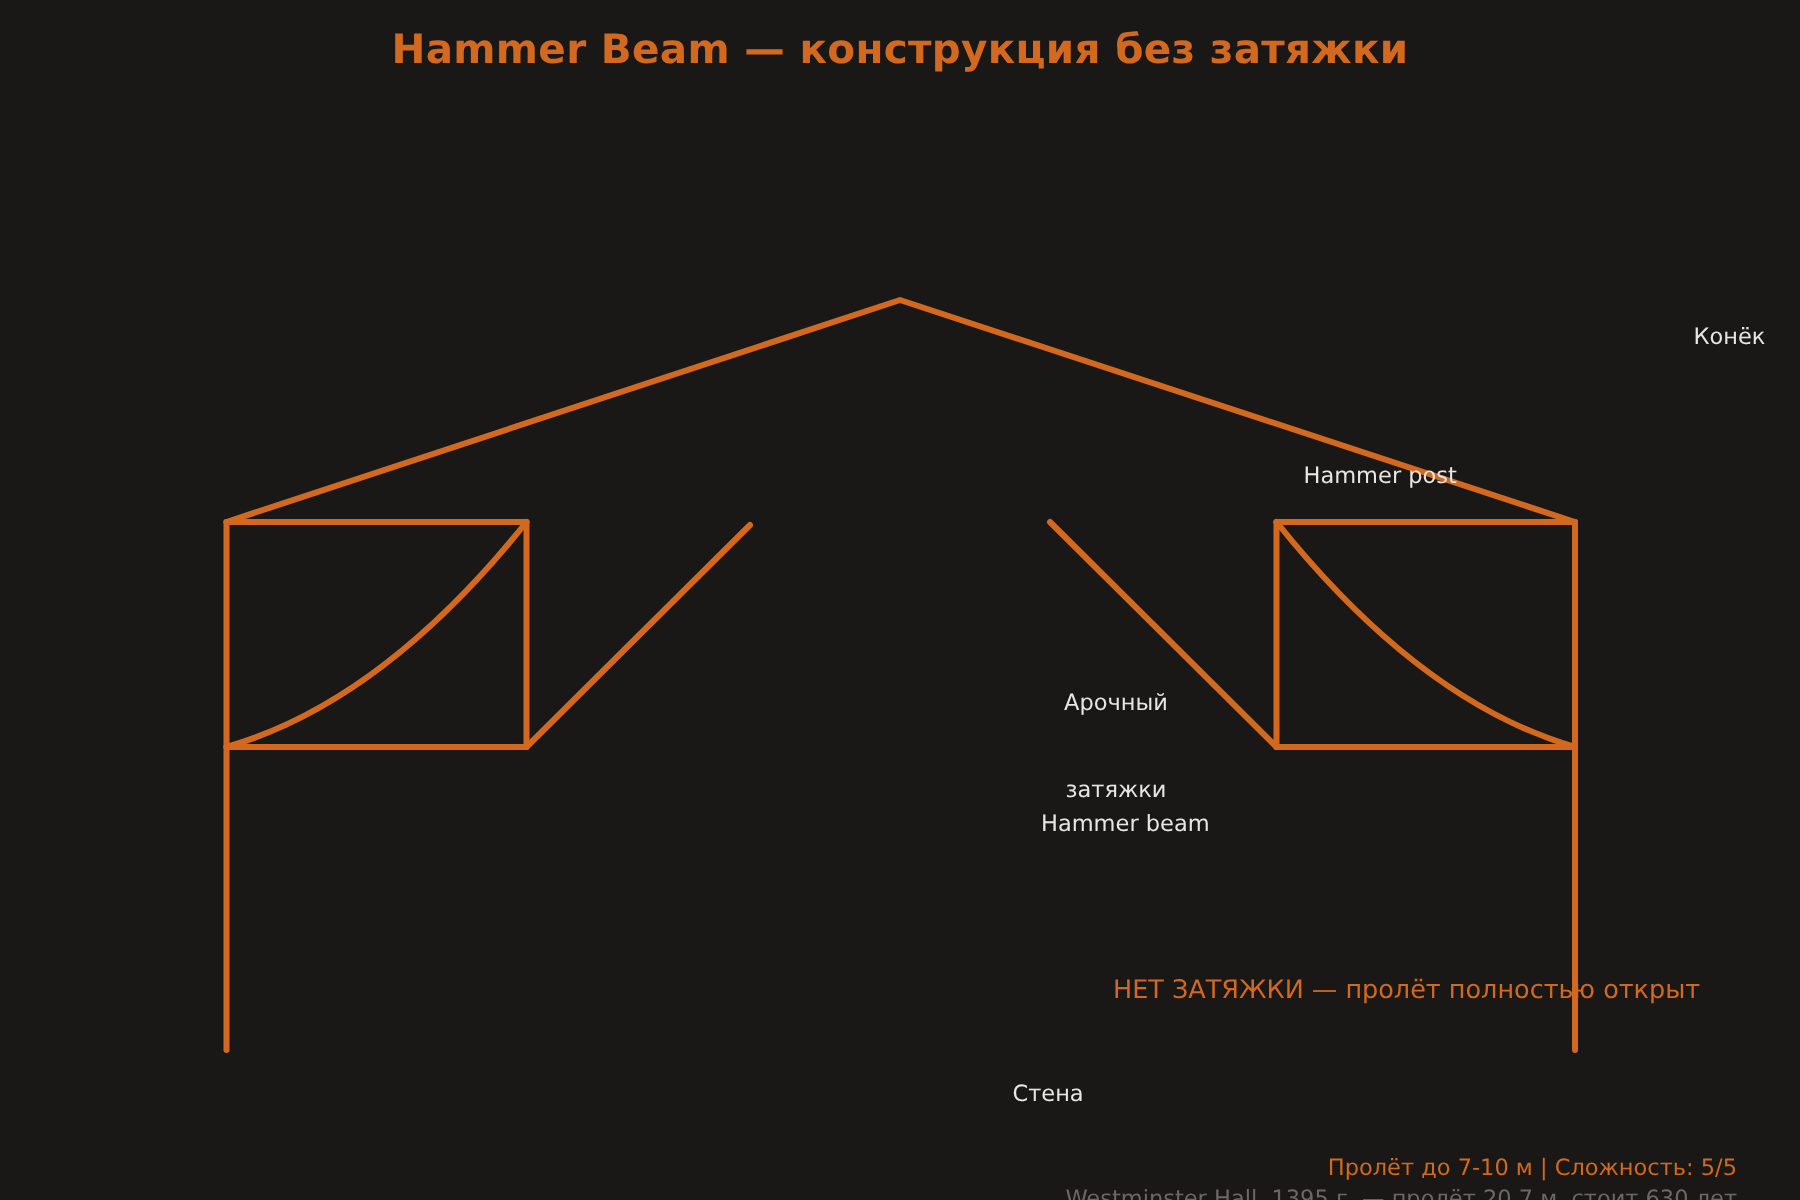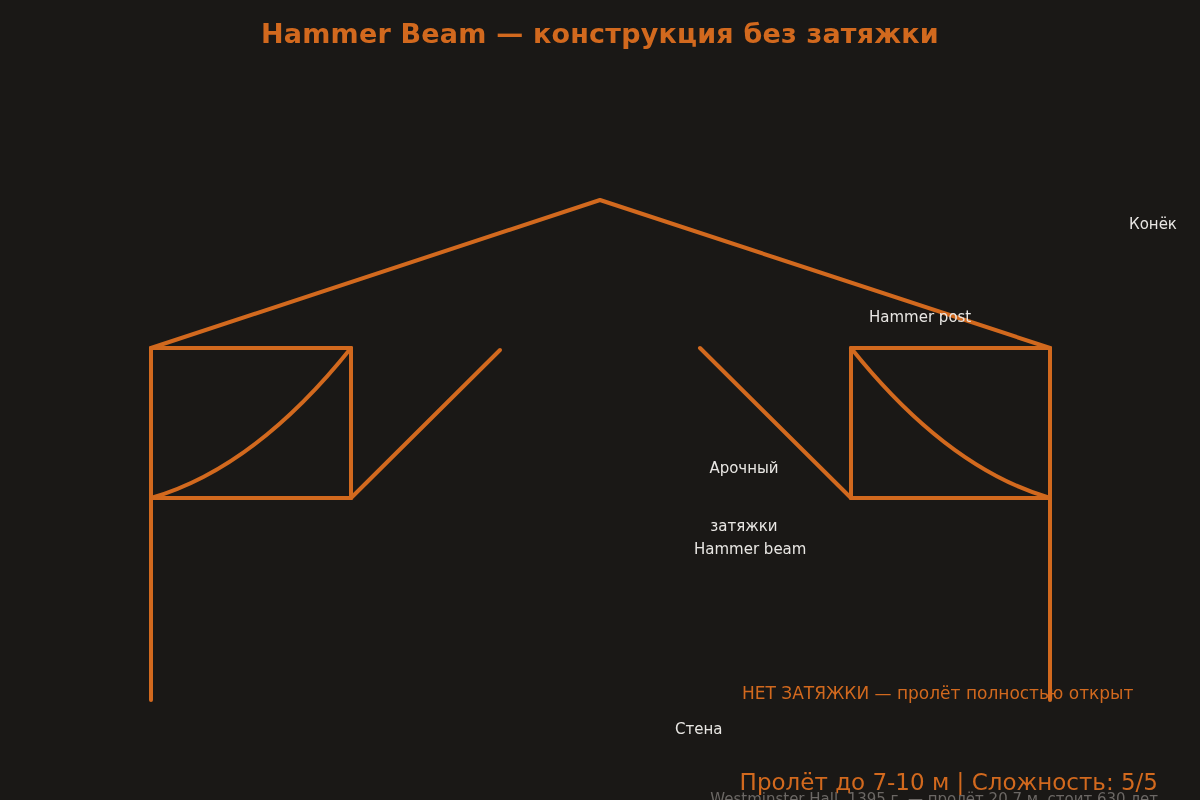--- a/index.html
+++ b/index.html
@@ -37,26 +37,25 @@
     font-size: 15px;
     white-space: pre;
     line-height: 1.28;
   }
   .label.center { text-align: center; }
   .note {
     position: absolute;
     color: #d2691e;
     font-size: 17px;
     white-space: pre;
-    margin-top: 33px;
   }
   .footer-main {
     position: absolute;
     color: #d2691e;
-    font-size: 23px;
+    font-size: 15px;
     white-space: pre;
     text-align: right;
   }
   .footer-sub {
     position: absolute;
     color: #6b6764;
     font-size: 15px;
     white-space: pre;
     text-align: right;
   }

